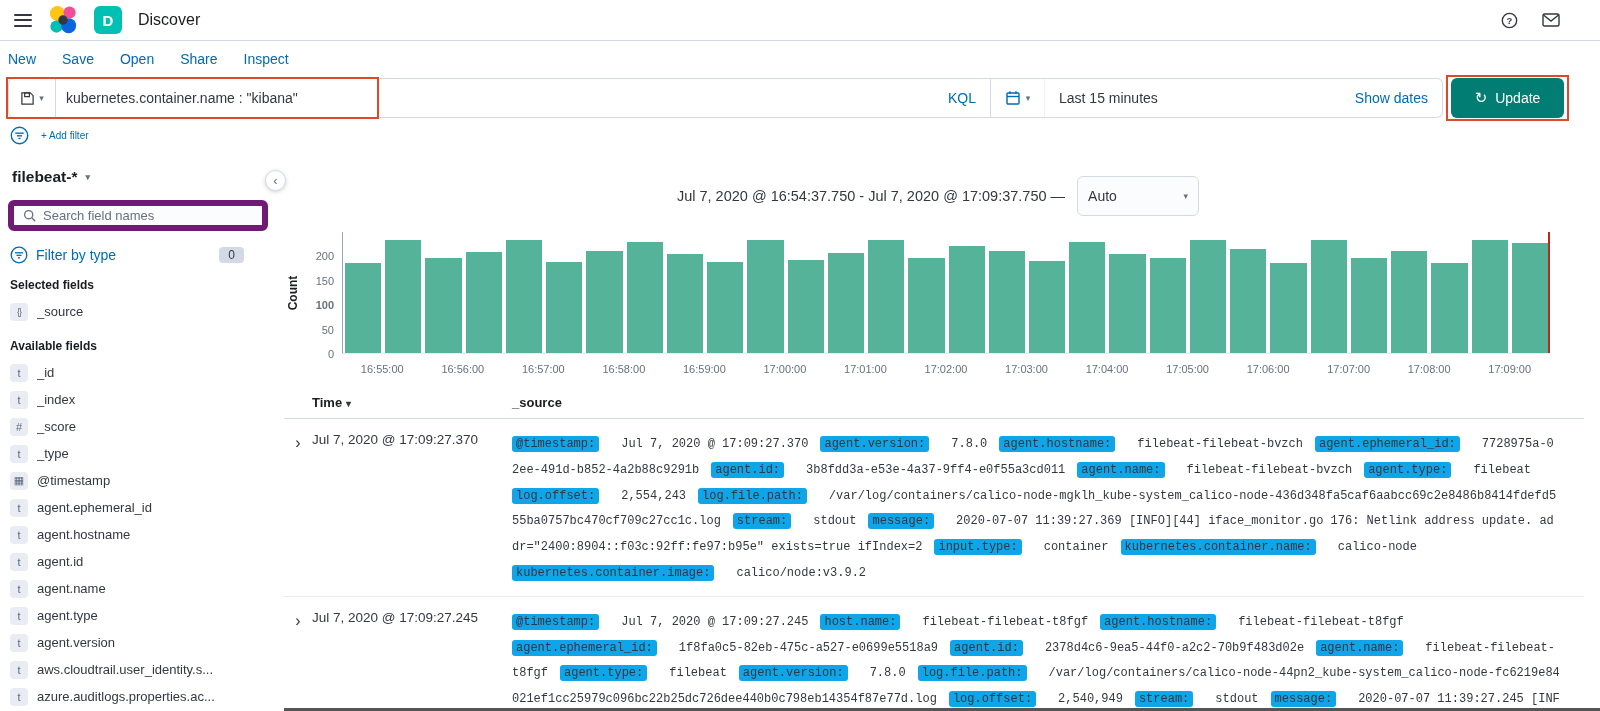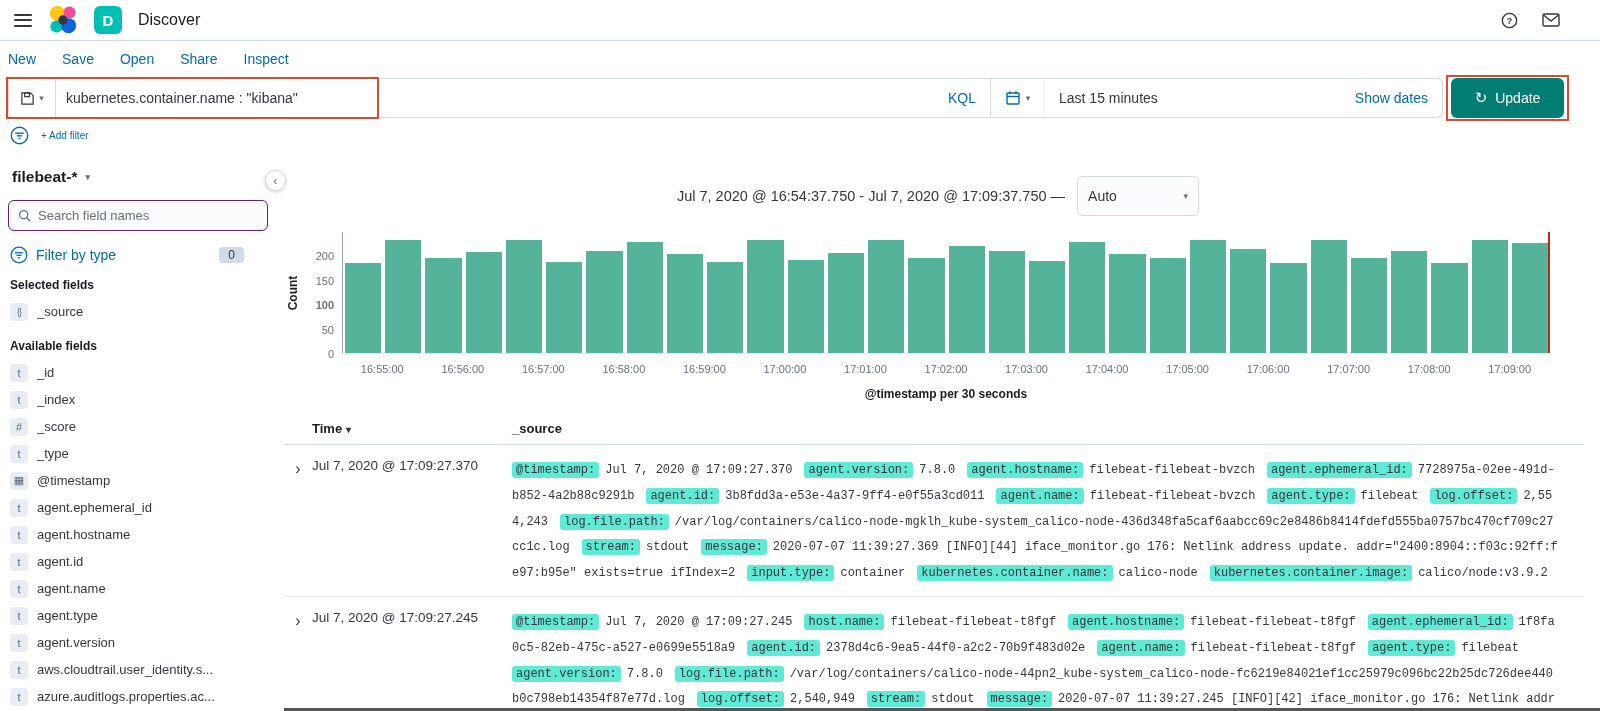--- a/index.html
+++ b/index.html
@@ -48,21 +48,21 @@
   .add-filter { color:#006BB4; font-size:10px; cursor:pointer; }
   
   .content { display:flex; align-items:flex-start; }
   .sidebar { width:276px; flex-shrink:0; padding:4px 8px 0; position:relative; }
   .index-row { display:flex; align-items:center; gap:8px; height:34px; padding-left:4px;
                font-weight:700; font-size:15.5px; color:#1a1c21; cursor:pointer; }
   .collapse-btn { position:absolute; right:-10px; top:14px; width:21px; height:21px; border-radius:50%;
                   border:1px solid #D3DAE6; background:#fff; box-shadow:0 1px 4px rgba(0,0,0,.18);
                   display:flex; align-items:center; justify-content:center; font-size:13px; color:#69707D;
                   cursor:pointer; z-index:6; }
-  .field-search { margin-top:6px; height:31px; border:1px solid #701a75; border-radius:6px; background:#fbfcfd;
+  .field-search { margin-top:6px; height:31px; border:6px solid #701a75; border-radius:6px; background:#fbfcfd;
                   display:flex; align-items:center; gap:7px; padding:0 9px; }
   .field-search input { flex:1; border:none; outline:none; background:transparent; font-size:13px;
                         color:#343741; font-family:inherit; min-width:0; }
   .field-search input::placeholder { color:#69707D; }
   .filter-type-row { display:flex; align-items:center; gap:8px; margin:15px 0 4px; padding-left:2px;
                      color:#006BB4; font-size:14px; cursor:pointer; }
   .count-badge { margin-left:auto; margin-right:24px; background:#D3DAE6; border-radius:4px;
                  padding:1px 9px; font-size:12px; color:#343741; }
   .fields-heading { font-size:12px; font-weight:700; color:#1a1c21; margin:14px 0 6px; padding-left:2px; }
   .field-item { display:flex; align-items:center; gap:9px; height:27px; font-size:13px; padding-left:2px; cursor:pointer; }
@@ -96,21 +96,21 @@
   
   .doc-table { margin:14px 16px 0 8px; }
   .doc-header { display:grid; grid-template-columns:28px 200px 1fr; padding:6px 0 8px;
                 border-bottom:1px solid #D3DAE6; font-size:13px; font-weight:700; color:#1a1c21; }
   .sort-caret { font-size:10px; color:#343741; margin-left:4px; cursor:pointer; }
   .doc-row { display:grid; grid-template-columns:28px 200px 1fr; padding:13px 0 9px; border-bottom:1px solid #E6EBF1; }
   .expand { color:#343741; font-size:16px; text-align:center; cursor:pointer; line-height:1.4; }
   .doc-time { font-size:13.5px; padding-right:10px; white-space:nowrap; }
   .doc-source { font-family:"Liberation Mono", monospace; font-size:12px; line-height:2.15;
                 word-break:break-all; padding-right:24px; }
-  .src-key { background:#5eead4; border-radius:3px; padding:1px 4px; margin-right:6px; white-space:nowrap; }
+  .src-key { background:#0ea5e9; border-radius:3px; padding:1px 4px; margin-right:22px; white-space:nowrap; }
   .src-val { margin-right:12px; }
   
   .annotation { position:absolute; border:2px solid #DB4A2B; pointer-events:none; z-index:20; }
   #ann-query { left:6px; top:77px; width:373px; height:42px; }
   #ann-update { left:1446px; top:75px; width:123px; height:46px; }
   .bottom-scrollbar { position:absolute; left:284px; right:0; bottom:0; height:3px; background:#555; cursor:pointer; }
   svg { display:block; }
 </style>
 </head>
 <body>
@@ -363,21 +363,20 @@
           <span class="xl">17:01:00</span>
           <span class="xl">17:02:00</span>
           <span class="xl">17:03:00</span>
           <span class="xl">17:04:00</span>
           <span class="xl">17:05:00</span>
           <span class="xl">17:06:00</span>
           <span class="xl">17:07:00</span>
           <span class="xl">17:08:00</span>
           <span class="xl">17:09:00</span>
         </div>
-      <div class="x-title">@timestamp per 30 seconds</div>
     </div>
 
     <div class="doc-table">
       <div class="doc-header">
         <span></span>
         <span>
           <span>Time</span><span class="sort-caret">▾</span>
         </span>
         <span>_source</span>
       </div>

